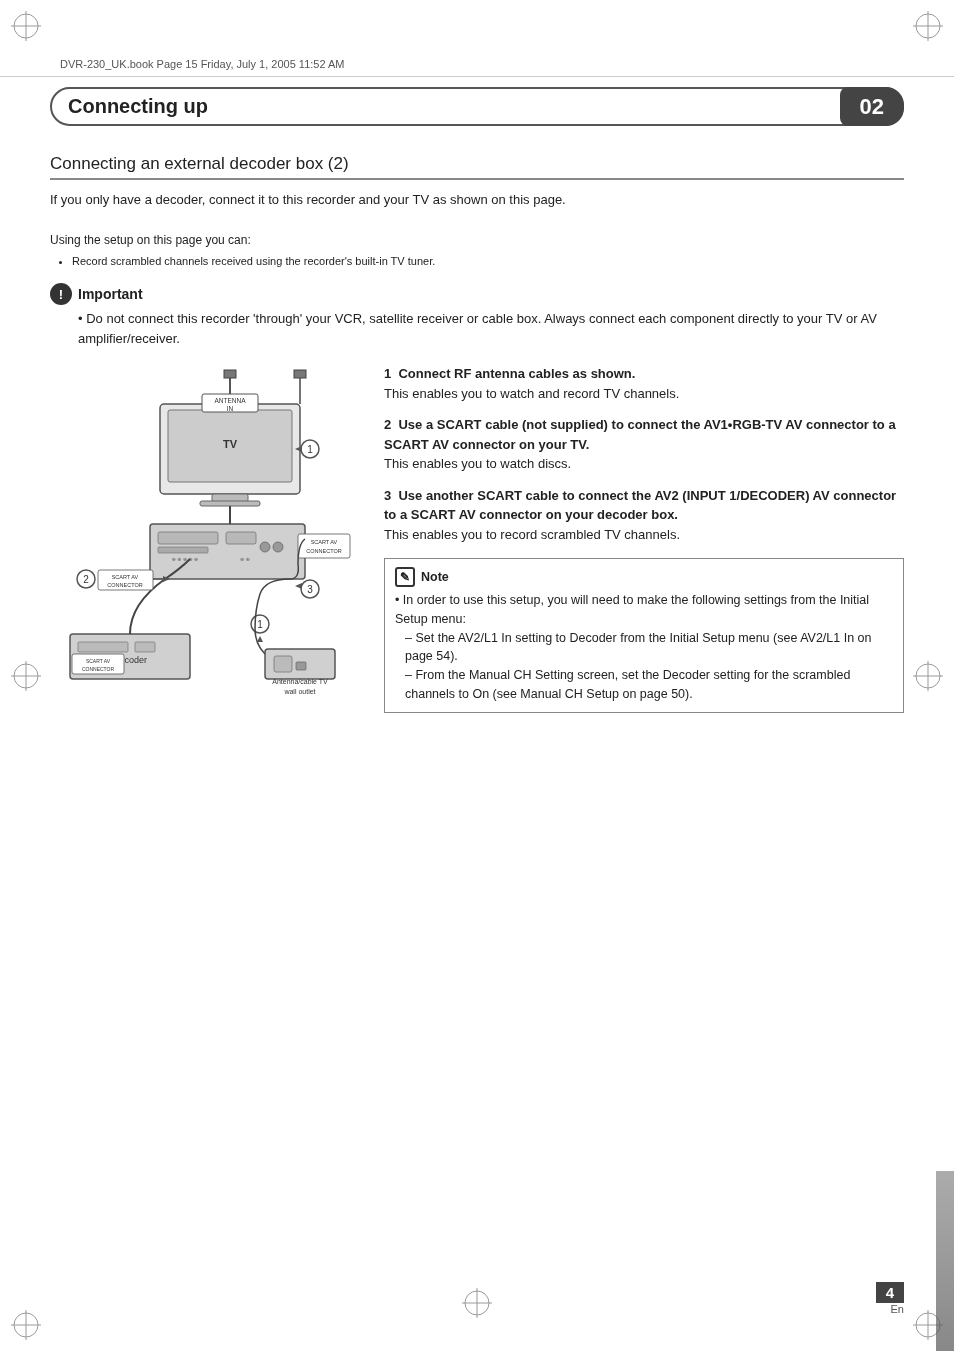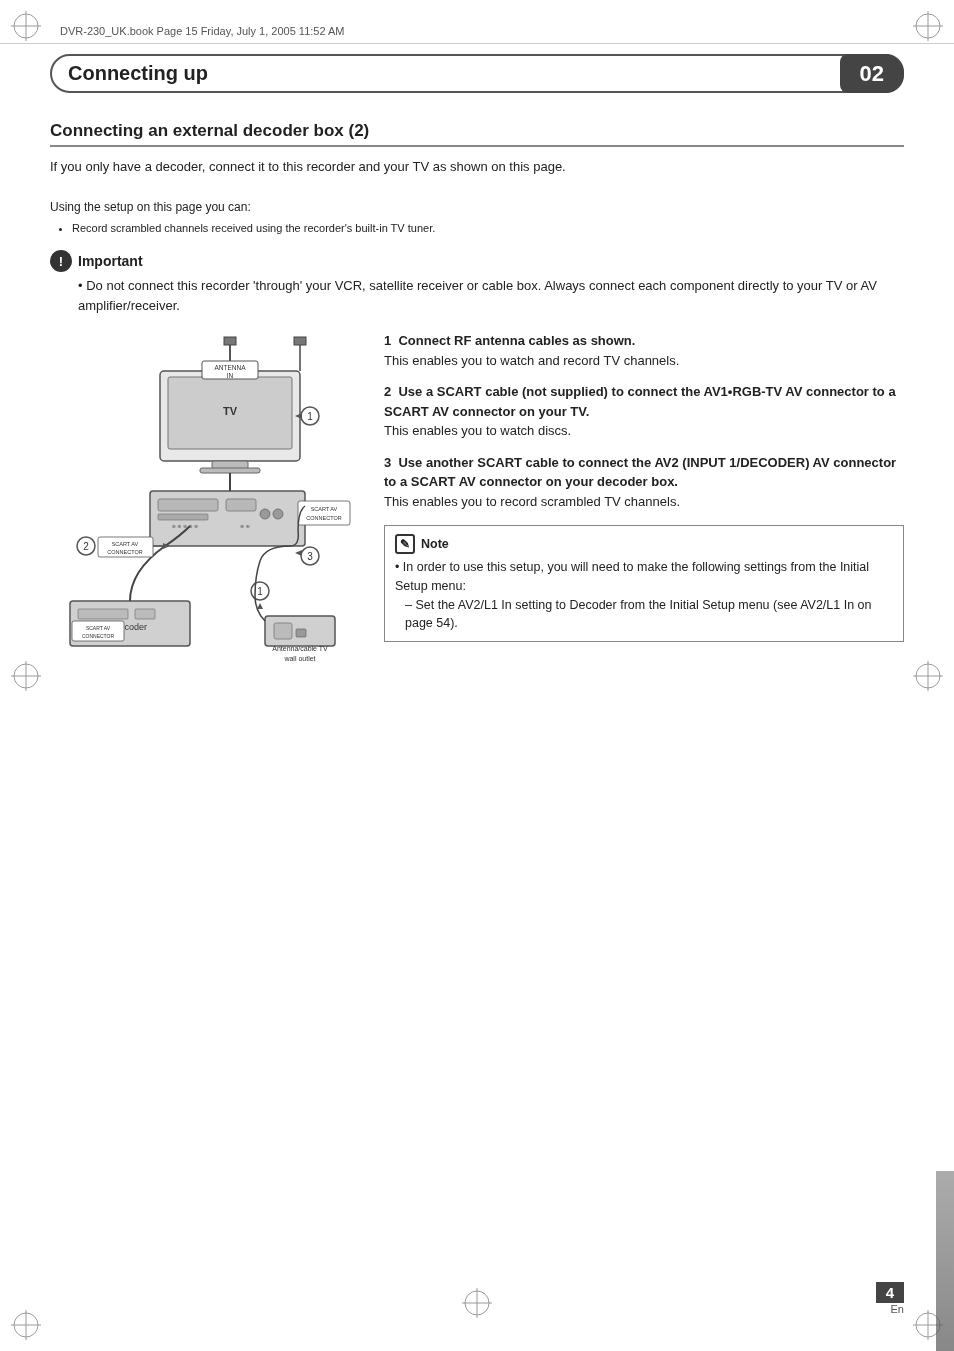--- a/index.html
+++ b/index.html
@@ -23,21 +23,21 @@
       justify-content: center;
     }
     .reg-mark svg { width: 30px; height: 30px; }
 
     
     .top-header {
       border-bottom: 1px solid #ccc;
       padding: 6px 60px;
       font-size: 11px;
       color: #555;
-      margin-top: 19px;
+      margin-top: 52px;
     }
 
     
     .chapter-header {
       display: flex;
       align-items: center;
       margin: 10px 50px 0 50px;
       border: 2px solid #555;
       border-radius: 20px 20px 20px 20px;
       padding: 6px 16px;
@@ -66,21 +66,21 @@
     }
 
     
     .main-content {
       margin: 28px 50px 20px 50px;
     }
 
     
     .section-title {
       font-size: 17px;
-      font-weight: bold;
+      font-weight: normal;
       border-bottom: 2px solid #888;
       padding-bottom: 4px;
       margin-bottom: 10px;
     }
 
     .intro-text {
       font-size: 13px;
       margin-bottom: 21px;
       line-height: 1.5;
     }
@@ -413,20 +413,21 @@
       </div>
 
       <div class="note-box">
         <div class="note-header">
           <div class="note-icon">✎</div>
           <span>Note</span>
         </div>
         <div>
           <p>• <span>In order to use this setup, you will need to make the following settings from the Initial Setup menu:</span></p>
           <p style="margin-left:10px;"><span>– Set the AV2/L1 In setting to Decoder from the Initial Setup menu (see AV2/L1 In on page 54).</span></p>
+          <p style="margin-left:10px;"><span>– From the Manual CH Setting screen, set the Decoder setting for the scrambled channels to On (see Manual CH Setup on page 50).</span></p>
         </div>
       </div>
 
     </div>
   </div>
 </div>
 
 <div class="page-footer">
   <div class="page-number-box">4</div>
   <div class="page-lang">En</div>

